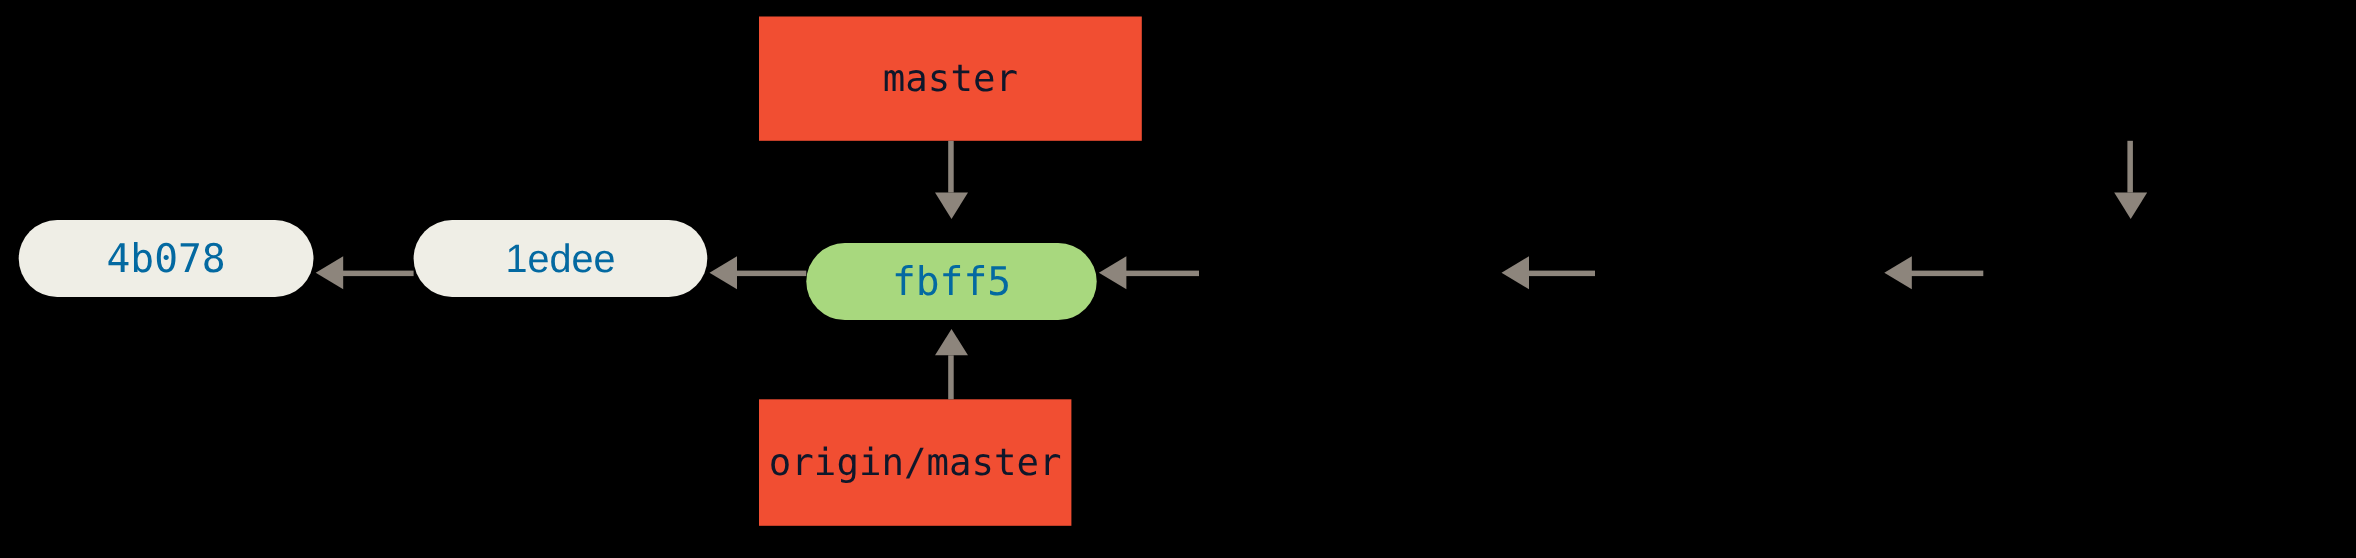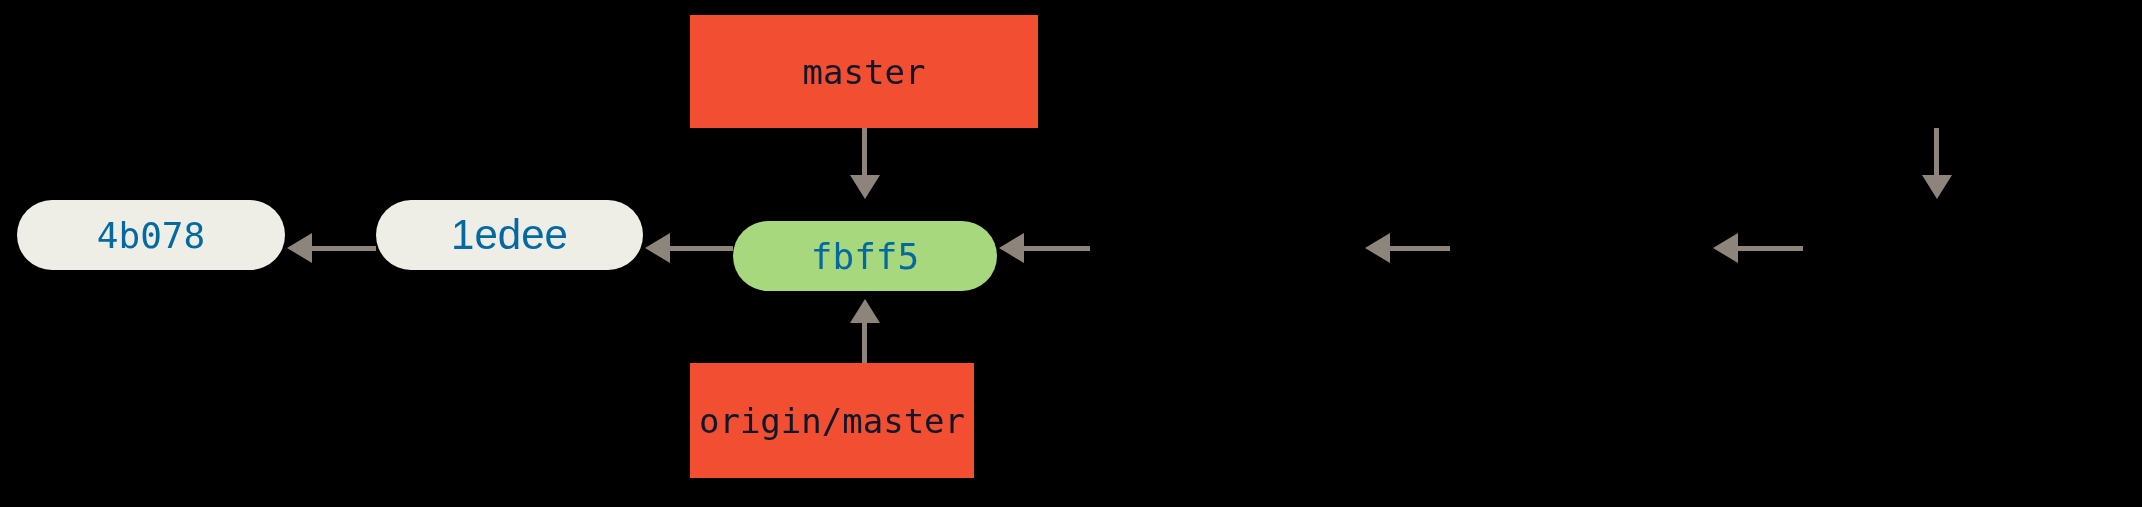--- a/index.html
+++ b/index.html
@@ -23,21 +23,21 @@
     height: 70px;
     border-radius: 44px;
     display: flex;
     align-items: center;
     justify-content: center;
     color: #0369a1;
   }
   .commit.green { background: #a8d87e; }
   .commit.gray  { background: #efeee6; }
   .commit.mono  { font-family: "DejaVu Sans Mono", monospace; font-size: 36px; }
-  .commit.sans  { font-family: "Liberation Sans", sans-serif;  font-size: 42px; }
+  .commit.sans  { font-family: "Liberation Sans", sans-serif;  font-size: 36px; }
 
   #node-4b078 { left: 17px;   width: 268px; }
   #node-1edee { left: 376px;  width: 267px; }
   #node-fbff5 { left: 733px;  width: 264px; margin-top: 21px; }
   #node-8149a { left: 1090px; width: 273px; }
   #node-23ac6 { left: 1450px; width: 261px; }
   #node-4af42 { left: 1803px; width: 265px; }
 
   
   .branch-label {

